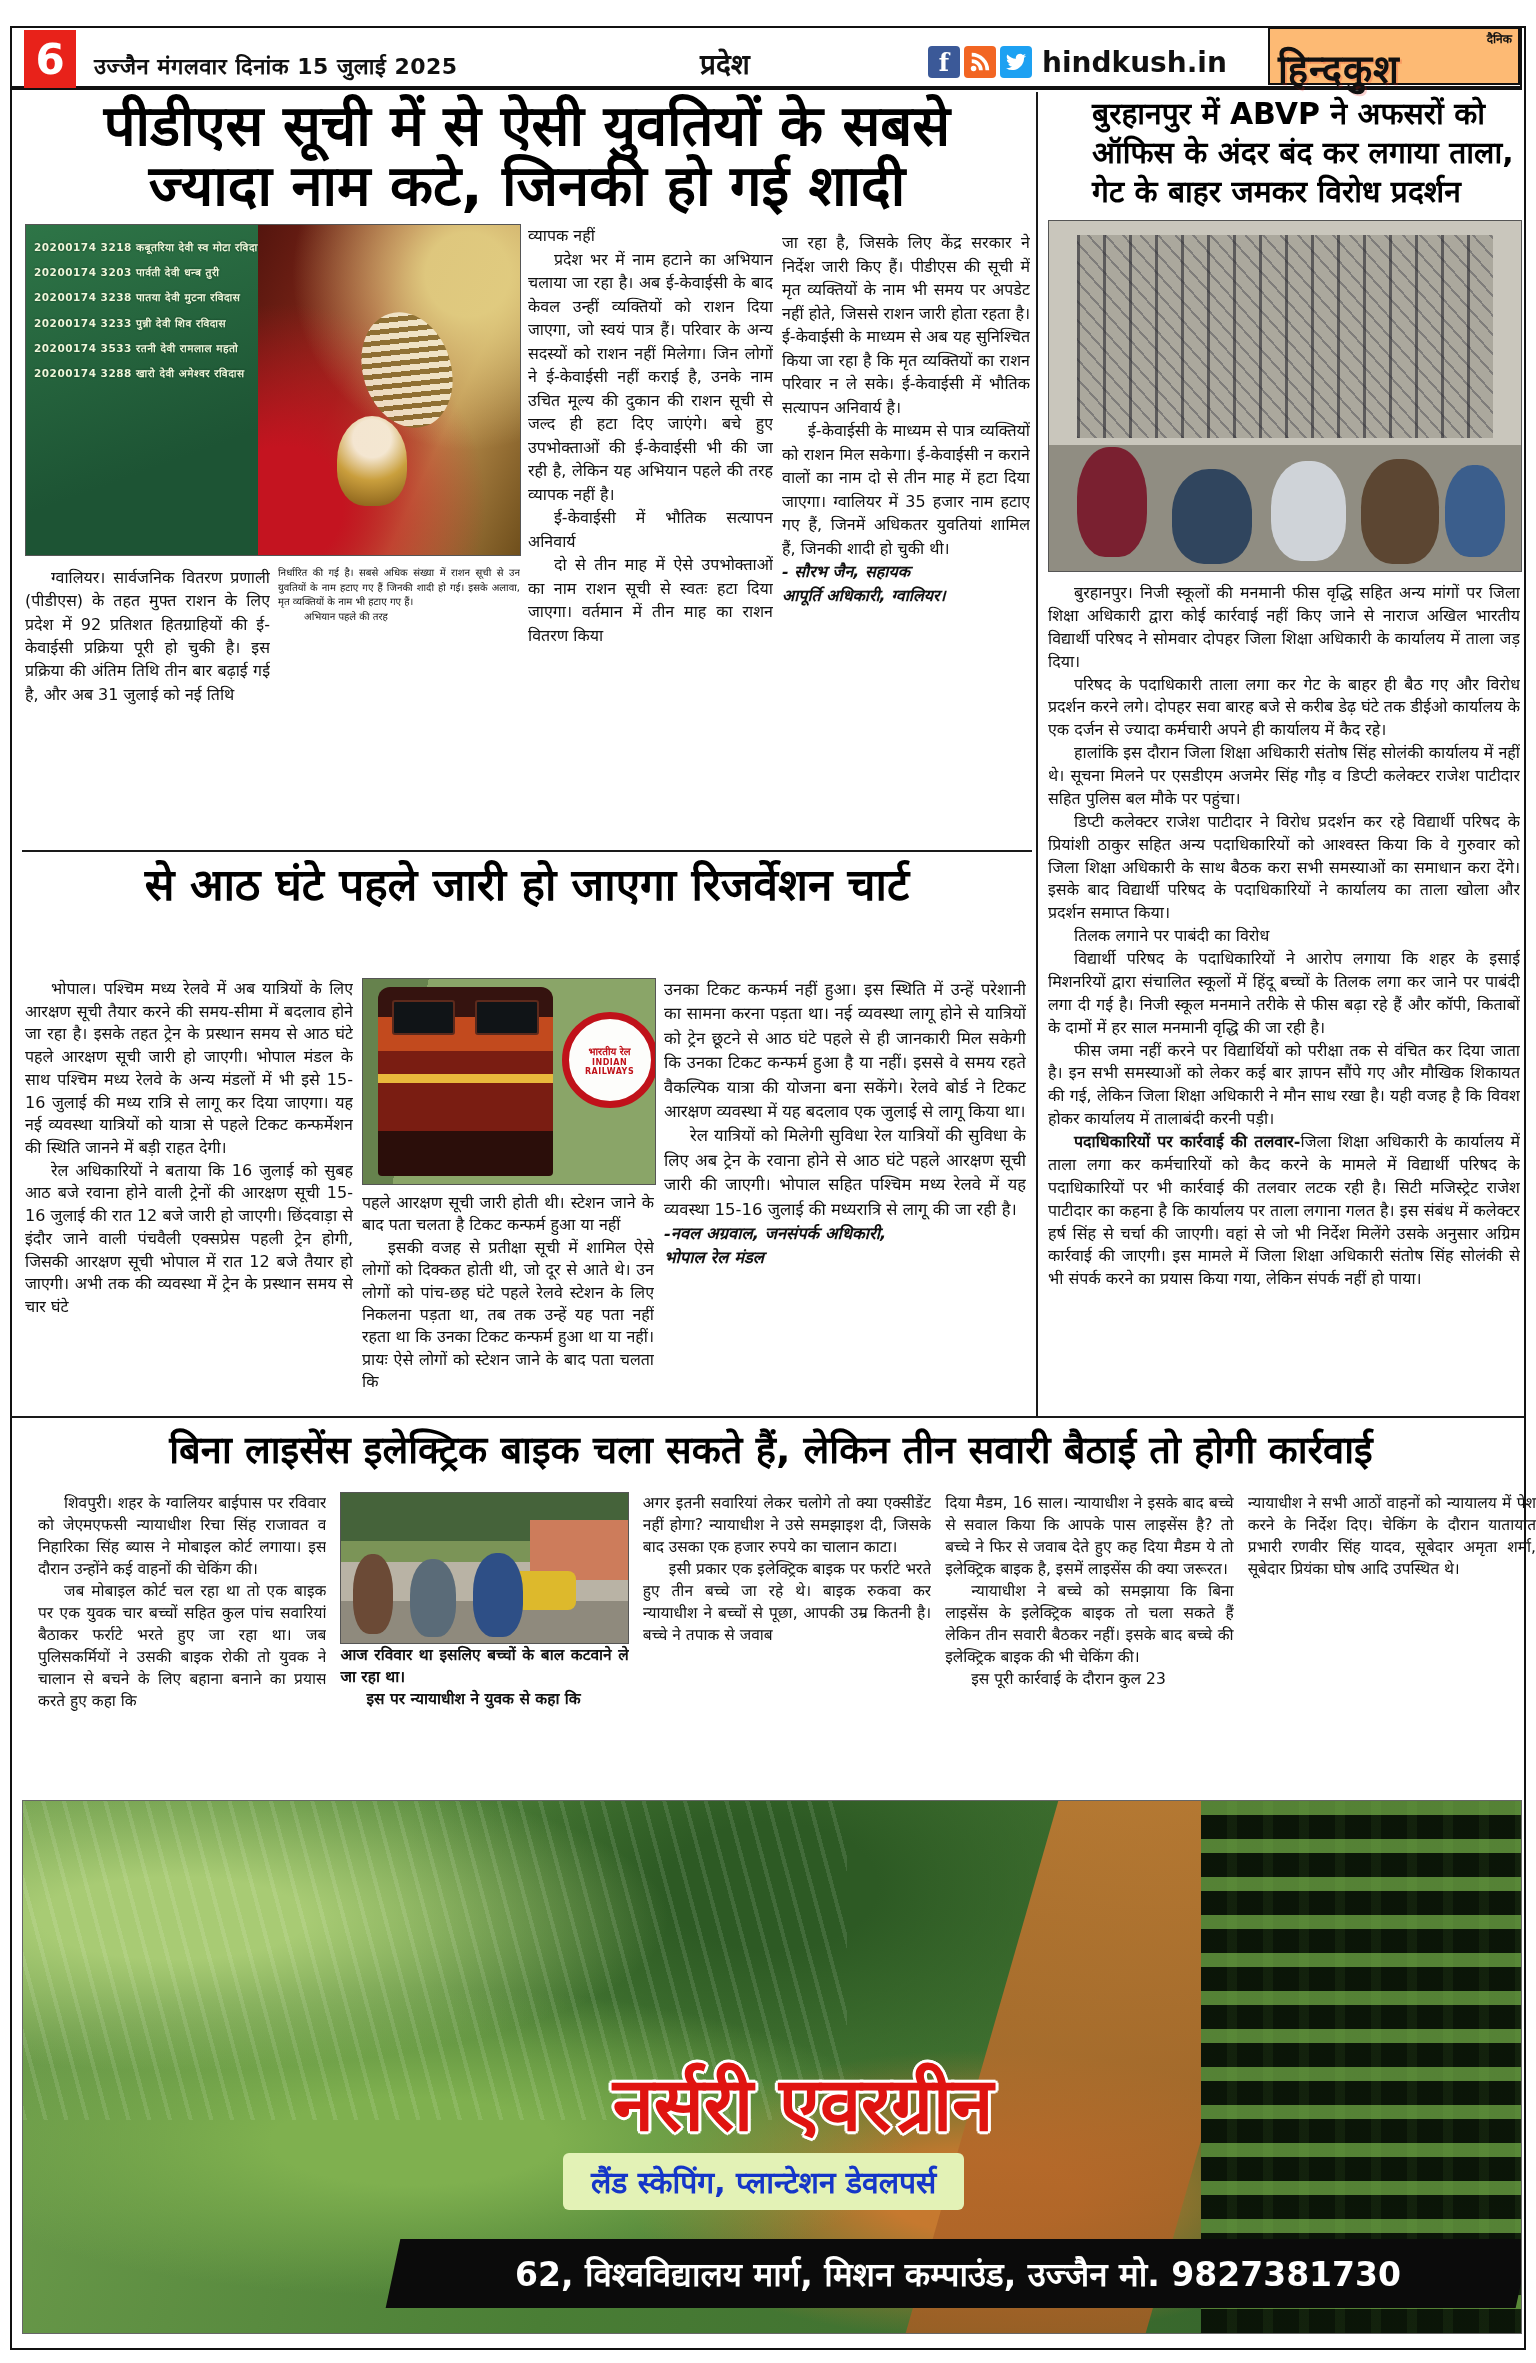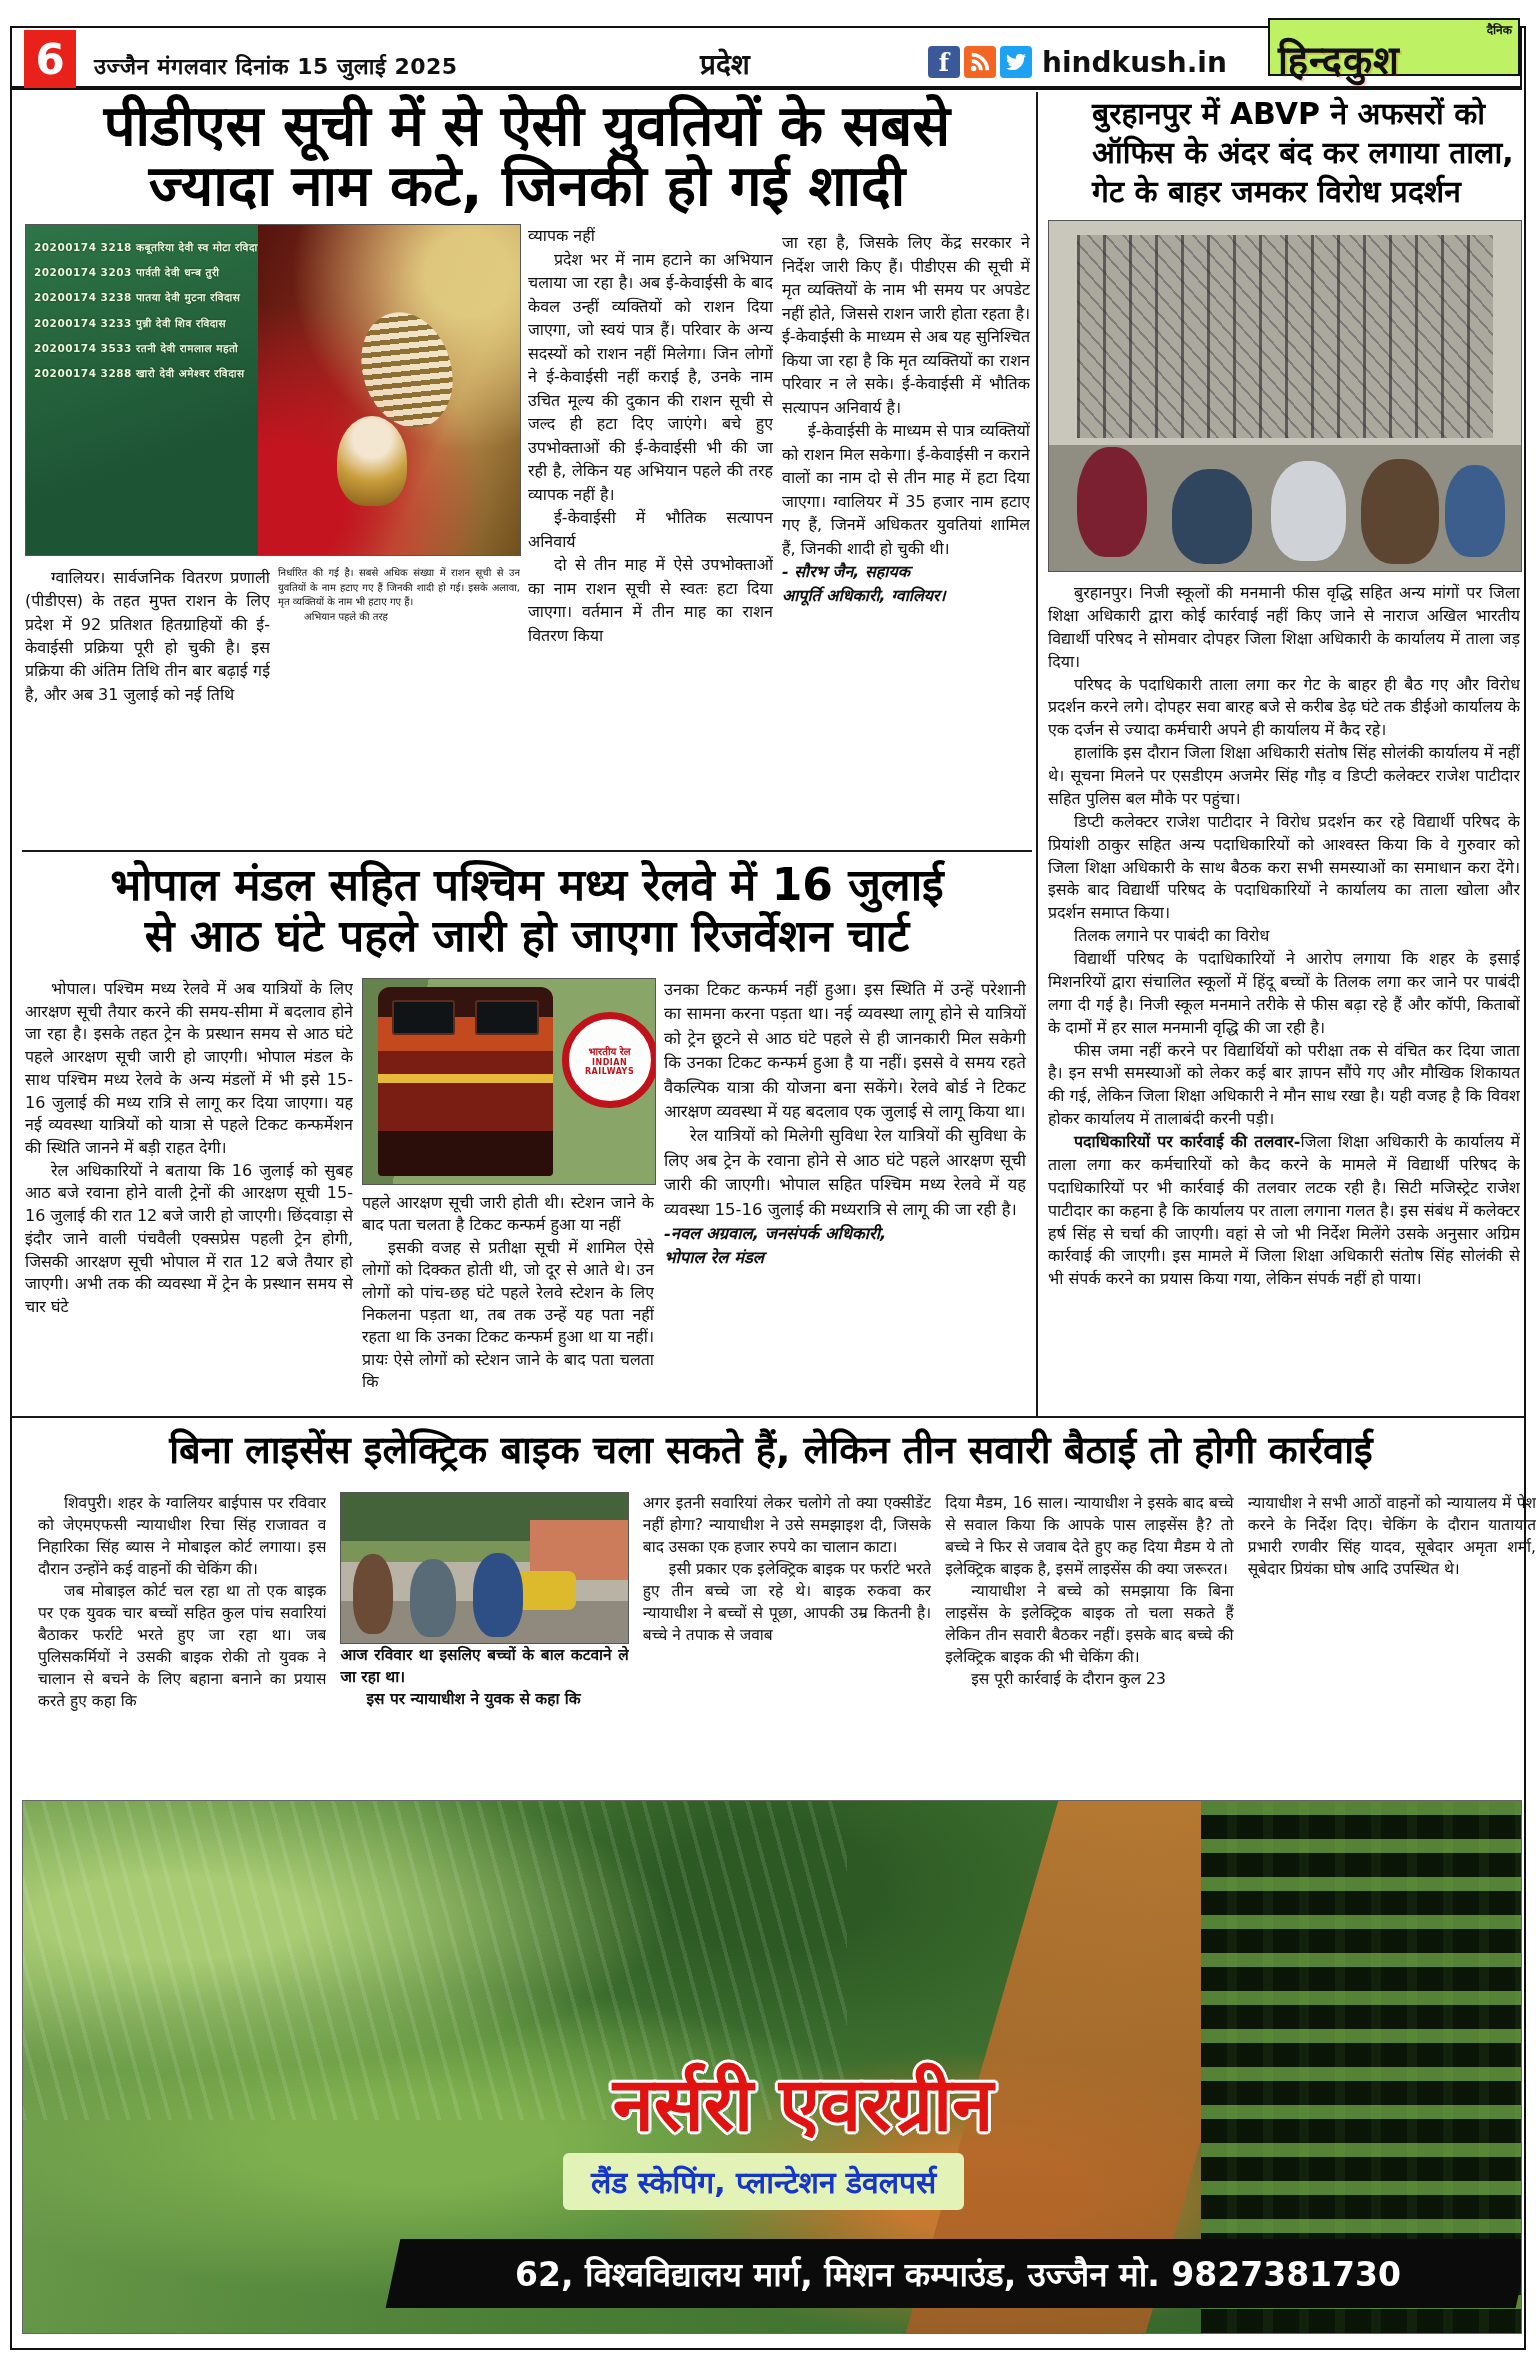--- a/index.html
+++ b/index.html
@@ -11,21 +11,21 @@
   #header-strip{left:10px;top:26px;width:1512px;height:64px;border:2px solid #111;border-bottom:4px solid #111;box-sizing:border-box;background:#fff;}
   #pagenum{left:24px;top:30px;width:52px;height:58px;background:#e8221a;color:#fff;font-size:42px;font-weight:800;
            display:flex;align-items:center;justify-content:center;z-index:3;}
   #edition{left:94px;top:50px;font-size:22px;font-weight:700;letter-spacing:.5px;}
   #section{left:700px;top:44px;font-size:28px;font-weight:800;}
   .sicon{width:32px;height:32px;border-radius:4px;display:flex;align-items:center;justify-content:center;}
   #fb{left:928px;top:46px;background:#3b5998;color:#fff;font-size:24px;font-weight:800;font-family:"DejaVu Serif","Liberation Serif",serif;}
   #rss{left:964px;top:46px;background:#f26522;}
   #tw{left:1000px;top:46px;background:#1da1f2;}
   #website{left:1042px;top:46px;font-size:28px;font-weight:800;}
-  #masthead{left:1268px;top:18px;width:252px;height:58px;border:2px solid #111;box-sizing:border-box;background:#bef264;}
+  #masthead{left:1268px;top:27px;width:252px;height:58px;border:2px solid #111;box-sizing:border-box;background:#fdba74;}
   #masthead .small{position:absolute;right:6px;top:1px;font-size:12px;font-weight:700;}
   #masthead .big{position:absolute;left:8px;top:12px;font-size:38px;font-weight:800;letter-spacing:1px;
                  text-shadow:2px 2px 0 #e8221a33;transform:scaleY(1.05);}
   
   .col{position:absolute;text-align:justify;overflow:hidden;}
   .col p{margin:0;}
   .ind{text-indent:26px;}
   .headline{position:absolute;text-align:center;font-weight:800;color:#000;}
   .byline{font-weight:800;text-align:left;font-style:italic;}
   .bold{font-weight:800;}
@@ -184,21 +184,20 @@
     <p class="ind">परिषद के पदाधिकारी ताला लगा कर गेट के बाहर ही बैठ गए और विरोध प्रदर्शन करने लगे। दोपहर सवा बारह बजे से करीब डेढ़ घंटे तक डीईओ कार्यालय के एक दर्जन से ज्यादा कर्मचारी अपने ही कार्यालय में कैद रहे।</p>
     <p class="ind">हालांकि इस दौरान जिला शिक्षा अधिकारी संतोष सिंह सोलंकी कार्यालय में नहीं थे। सूचना मिलने पर एसडीएम अजमेर सिंह गौड़ व डिप्टी कलेक्टर राजेश पाटीदार सहित पुलिस बल मौके पर पहुंचा।</p>
     <p class="ind">डिप्टी कलेक्टर राजेश पाटीदार ने विरोध प्रदर्शन कर रहे विद्यार्थी परिषद के प्रियांशी ठाकुर सहित अन्य पदाधिकारियों को आश्वस्त किया कि वे गुरुवार को जिला शिक्षा अधिकारी के साथ बैठक करा सभी समस्याओं का समाधान करा देंगे। इसके बाद विद्यार्थी परिषद के पदाधिकारियों ने कार्यालय का ताला खोला और प्रदर्शन समाप्त किया।</p>
     <p class="ind">तिलक लगाने पर पाबंदी का विरोध</p>
     <p class="ind">विद्यार्थी परिषद के पदाधिकारियों ने आरोप लगाया कि शहर के इसाई मिशनरियों द्वारा संचालित स्कूलों में हिंदू बच्चों के तिलक लगा कर जाने पर पाबंदी लगा दी गई है। निजी स्कूल मनमाने तरीके से फीस बढ़ा रहे हैं और कॉपी, किताबों के दामों में हर साल मनमानी वृद्धि की जा रही है।</p>
     <p class="ind">फीस जमा नहीं करने पर विद्यार्थियों को परीक्षा तक से वंचित कर दिया जाता है। इन सभी समस्याओं को लेकर कई बार ज्ञापन सौंपे गए और मौखिक शिकायत की गई, लेकिन जिला शिक्षा अधिकारी ने मौन साध रखा है। यही वजह है कि विवश होकर कार्यालय में तालाबंदी करनी पड़ी।</p>
     <p class="ind"><span class="bold">पदाधिकारियों पर कार्रवाई की तलवार-</span><span>जिला शिक्षा अधिकारी के कार्यालय में ताला लगा कर कर्मचारियों को कैद करने के मामले में विद्यार्थी परिषद के पदाधिकारियों पर भी कार्रवाई की तलवार लटक रही है। सिटी मजिस्ट्रेट राजेश पाटीदार का कहना है कि कार्यालय पर ताला लगाना गलत है। इस संबंध में कलेक्टर हर्ष सिंह से चर्चा की जाएगी। वहां से जो भी निर्देश मिलेंगे उसके अनुसार अग्रिम कार्रवाई की जाएगी। इस मामले में जिला शिक्षा अधिकारी संतोष सिंह सोलंकी से भी संपर्क करने का प्रयास किया गया, लेकिन संपर्क नहीं हो पाया।</span></p>
   </div>
 
   <div class="headline" style="left:22px;top:860px;width:1010px;font-size:44px;line-height:1.15;">
-    <div>भोपाल मंडल सहित पश्चिम मध्य रेलवे में 16 जुलाई</div>
     <div>से आठ घंटे पहले जारी हो जाएगा रिजर्वेशन चार्ट</div>
   </div>
   <div class="col" style="left:25px;top:978px;width:328px;height:432px;font-size:16px;line-height:1.42;">
     <p class="ind">भोपाल। पश्चिम मध्य रेलवे में अब यात्रियों के लिए आरक्षण सूची तैयार करने की समय-सीमा में बदलाव होने जा रहा है। इसके तहत ट्रेन के प्रस्थान समय से आठ घंटे पहले आरक्षण सूची जारी हो जाएगी। भोपाल मंडल के साथ पश्चिम मध्य रेलवे के अन्य मंडलों में भी इसे 15-16 जुलाई की मध्य रात्रि से लागू कर दिया जाएगा। यह नई व्यवस्था यात्रियों को यात्रा से पहले टिकट कन्फर्मेशन की स्थिति जानने में बड़ी राहत देगी।</p>
     <p class="ind">रेल अधिकारियों ने बताया कि 16 जुलाई को सुबह आठ बजे रवाना होने वाली ट्रेनों की आरक्षण सूची 15-16 जुलाई की रात 12 बजे जारी हो जाएगी। छिंदवाड़ा से इंदौर जाने वाली पंचवैली एक्सप्रेस पहली ट्रेन होगी, जिसकी आरक्षण सूची भोपाल में रात 12 बजे तैयार हो जाएगी। अभी तक की व्यवस्था में ट्रेन के प्रस्थान समय से चार घंटे</p>
   </div>
   <div id="train-photo">
     <div id="loco">
       <div class="loco-window" style="left:8%;"></div>
       <div class="loco-window" style="right:8%;"></div>

